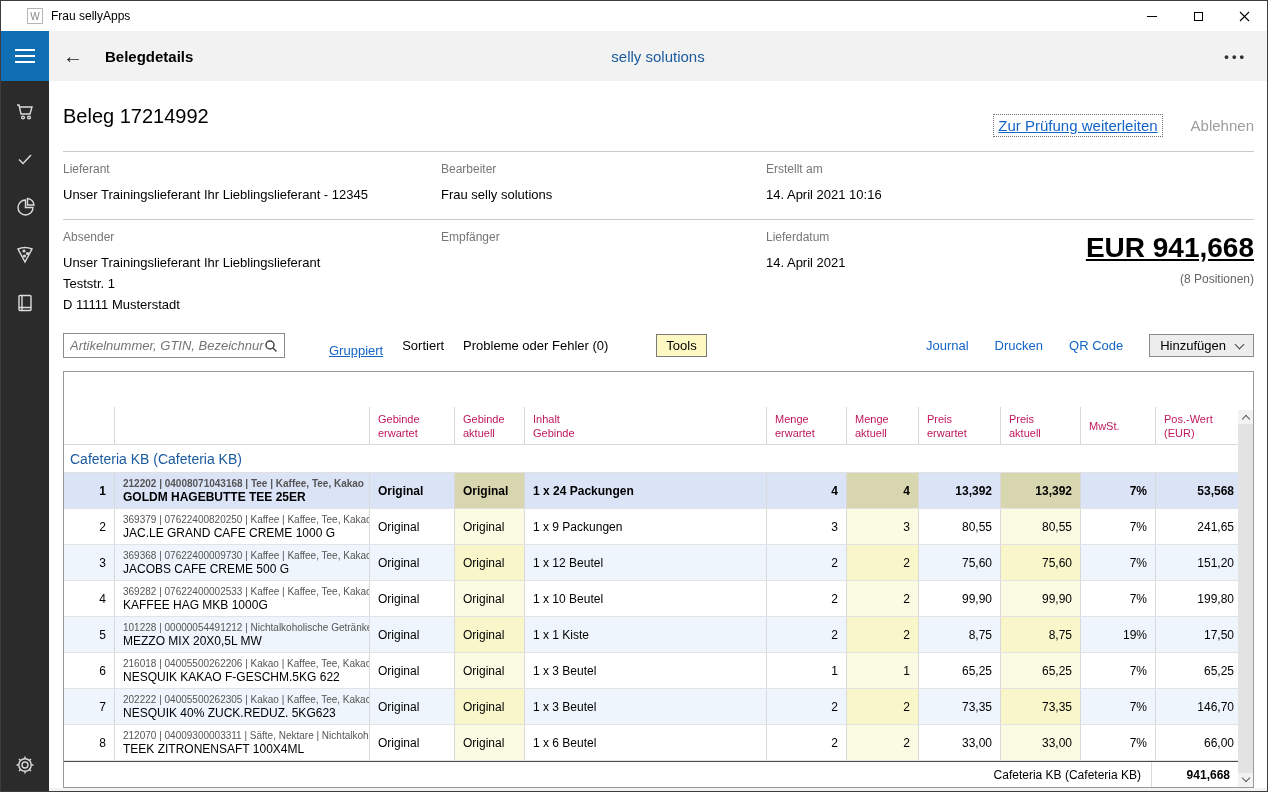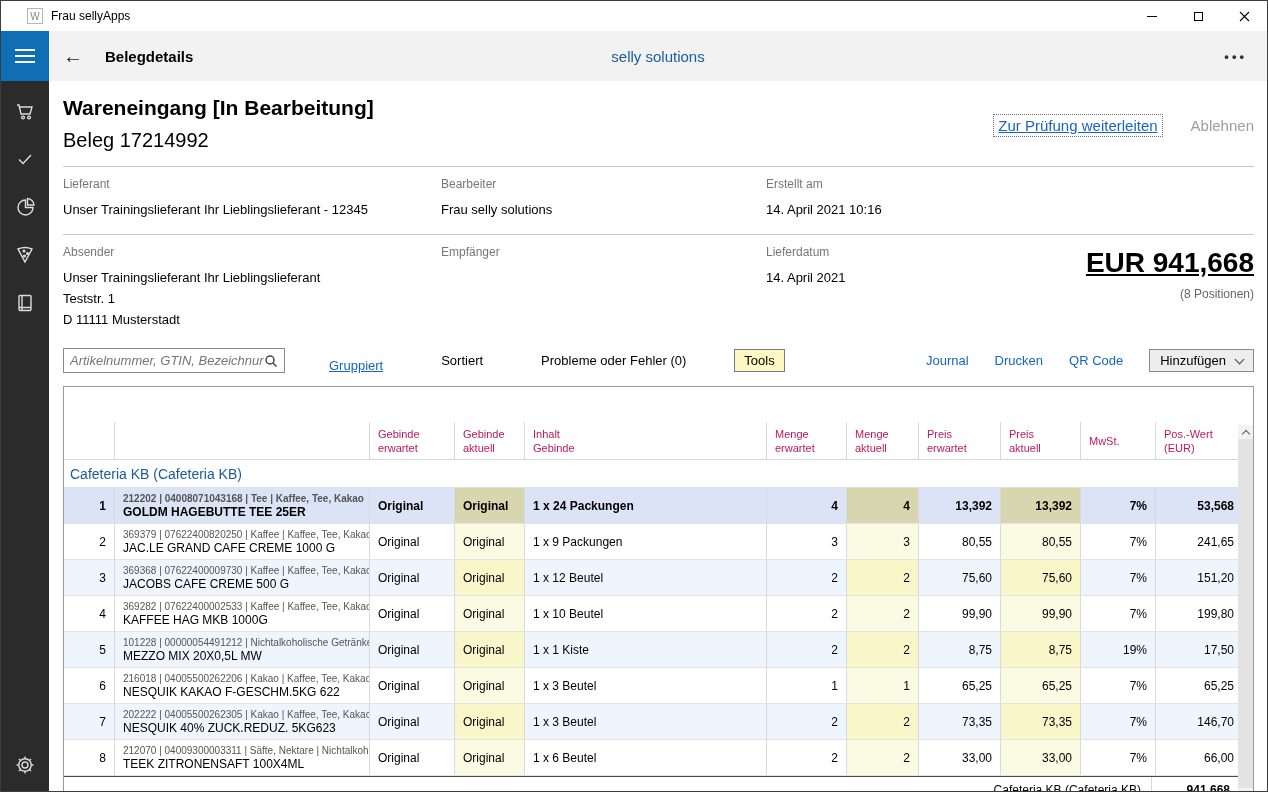--- a/index.html
+++ b/index.html
@@ -55,21 +55,21 @@
   .total-box { text-align:right; padding-top:2px; }
   .total-amount { font-size:28px; font-weight:bold;text-decoration:underline; }
   .total-pos { font-size:12px; color:#666; margin-top:8px; }
 
   
   .toolbar { display:flex; align-items:center; margin-top:18px; font-size:13px; }
   .search-box { width:222px; height:25px; border:1px solid #8a8a8a; background:#fff; display:flex; align-items:center; padding:0 6px; }
   .search-box input { border:none; outline:none; flex:1; font-size:13px; font-style:italic; color:#555; font-family:"Liberation Sans", sans-serif; min-width:0; background:transparent; }
   .search-icon svg { stroke:#444; fill:none; stroke-width:1.5; display:block; }
   .tb-link { color:#1464c8; text-decoration:underline; margin-left:44px;margin-top:10px; }
-  .tb-text { color:#000; margin-left:58px; }
+  .tb-text { color:#000; margin-left:19px; }
   .tools-btn { margin-left:48px; background:#fef9c3; border:1px solid #7a7a7a; padding:3px 9px; font-size:13px; color:#000; }
   .tb-right { margin-left:auto; display:flex; align-items:center; gap:26px; }
   .tb-right .rlink { color:#1464c8; font-size:13px; }
   .add-btn { border:1px solid #8a8a8a; background:#ededed; padding:3px 10px; font-size:13px; display:flex; align-items:center; gap:10px; }
   .chev { width:7px; height:7px; border-right:1.5px solid #444; border-bottom:1.5px solid #444; transform:rotate(45deg); margin-top:-3px; }
 
   
   .table { margin-top:13px; border:1px solid #9a9a9a; position:relative; background:#fff; }
   .grid { display:grid; grid-template-columns:50px 255px 85px 70px 242px 80px 72px 82px 80px 75px 87px; }
   .thead { border-bottom:1px solid #d8d8d8; margin-right:15px; }
@@ -179,21 +179,20 @@
           <path d="M12 3.5 v2.3 M12 18.2 v2.3 M3.5 12 h2.3 M18.2 12 h2.3 M6 6 l1.6 1.6 M16.4 16.4 L18 18 M18 6 l-1.6 1.6 M7.6 16.4 L6 18"></path>
         </svg>
       </div>
     </div>
 
     <div class="main">
       <div class="content">
 
         <div class="doc-head">
           <div>
-            <div class="doc-title">Wareneingang [In Bearbeitung]</div>
             <div class="doc-sub">Beleg 17214992</div>
           </div>
           <div class="doc-actions">
             <span class="link-blue focus-dotted">Zur Prüfung weiterleiten</span>
             <span class="btn-disabled">Ablehnen</span>
           </div>
         </div>
 
         <hr class="sep">
 

